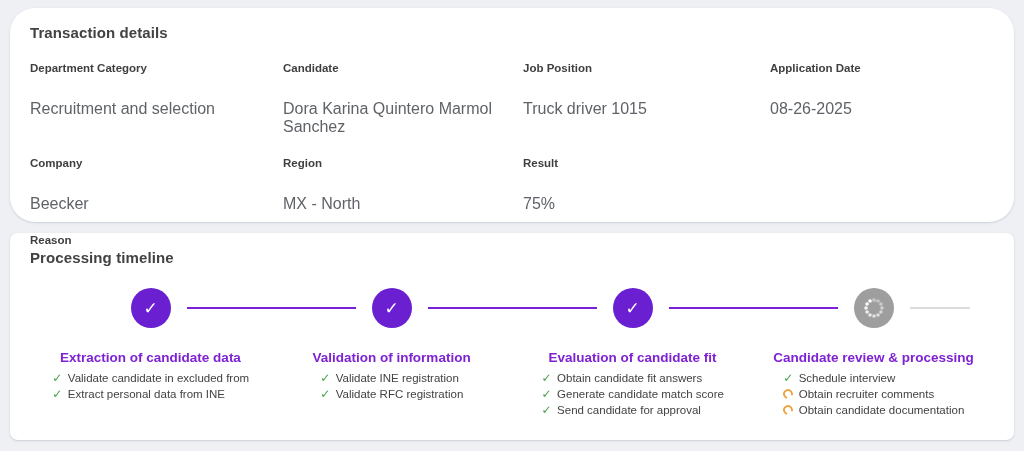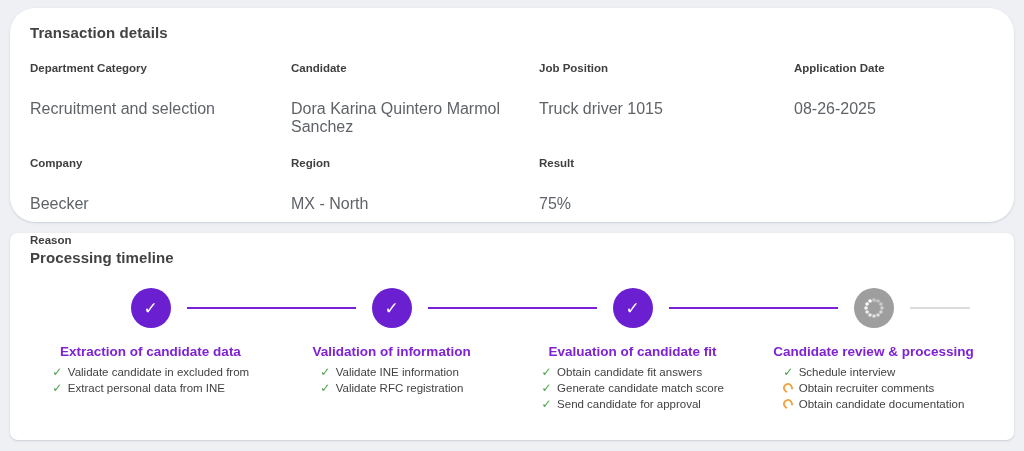--- a/index.html
+++ b/index.html
@@ -23,21 +23,20 @@
     color: #424242;
     letter-spacing: .1px;
   }
 
   
   #details-card { height: 214px; border-radius: 25px; }
   .fields-row {
     display: grid;
     grid-template-columns: 253px 240px 247px auto;
     margin-top: 21px;
-    gap: 8px;
   }
   .field-label {
     font-size: 11.5px;
     font-weight: bold;
     color: #3f3f3f;
   }
   .field-value {
     font-size: 16px;
     color: #5f6368;
     margin-top: 26px;
@@ -80,21 +79,21 @@
     top: 50%;
     height: 2px;
     margin-top: -1px;
     left: calc(50% + 36px);
     right: calc(-50% + 36px);
   }
   .connector.done { background: var(--connector-purple, #7b20d4); }
   .connector.pending { background: var(--grey-line, #dcdcdc); }
   .connector.last { right: 24px; }
   .step-title {
-    margin-top: 14px;
+    margin-top: 20px;
     text-align: center;
     font-size: 13.5px;
     font-weight: bold;
     color: var(--title-purple, #7e22d4);
   }
   .tasks {
     margin-top: 5px;
     display: flex;
     flex-direction: column;
     align-items: center;
@@ -204,21 +203,21 @@
       <div class="step-circle done">
               <span class="tick">✓</span>
             </div>
       <div class="connector done"></div>
     </div>
     <div class="step-title">Validation of information</div>
     <div class="tasks">
       <div class="tasks-inner">
               <div class="task">
                 <span class="task-check">✓</span>
-                <span>Validate INE information</span>
+                <span>Validate INE registration</span>
               </div>
               <div class="task">
                 <span class="task-check">✓</span>
                 <span>Validate RFC registration</span>
               </div>
             </div>
     </div>
   </div>
         <div class="step">
     <div class="circle-row">

